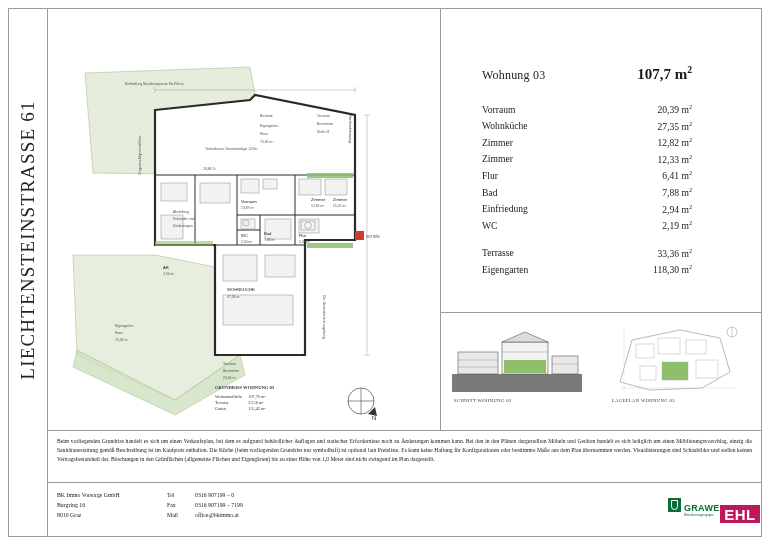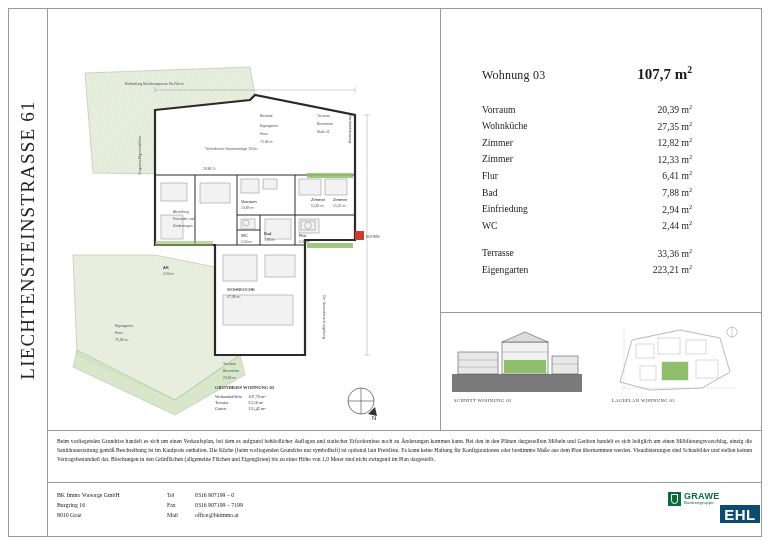--- a/index.html
+++ b/index.html
@@ -243,42 +243,42 @@
   }
   .grawe-mark:after {
     content: "";
     position: absolute;
     left: 3px; top: 2px;
     width: 7px; height: 10px;
     border: 1px solid #fff;
     border-radius: 0 0 4px 4px;
     box-sizing: border-box;
   }
-  .grawe-text { line-height: 1.05; }
+  .grawe-text { line-height: 1.05; margin-top: 12px; }
   .grawe-text .g1 {
     font-family: "Liberation Sans", sans-serif;
     font-size: 9px;
     font-weight: bold;
     color: #0b6b3a;
     letter-spacing: 0.3px;
   }
   .grawe-text .g2 {
     font-family: "Liberation Sans", sans-serif;
     font-size: 4.4px;
     color: #0b6b3a;
     letter-spacing: 0.1px;
   }
   
   .ehl {
     position: absolute;
     left: 720px;
     top: 505px;
     width: 40px;
     height: 18px;
-    background: #0c4a6e;
+    background: #be185d;
     color: #fff;
     font-family: "Liberation Sans", sans-serif;
     font-weight: bold;
     font-size: 15px;
     display: flex;
     align-items: center;
     justify-content: center;
     letter-spacing: 0.5px;
   }
   .tiny2 { font-size: 3.4px; fill: #555; font-family: "Liberation Sans", sans-serif; }
@@ -483,29 +483,29 @@
       <tr>
         <td>Bad</td>
         <td class="val"><span>7,88 m</span><sup>2</sup></td>
       </tr>
       <tr>
         <td>Einfriedung</td>
         <td class="val"><span>2,94 m</span><sup>2</sup></td>
       </tr>
       <tr>
         <td>WC</td>
-        <td class="val"><span>2,44 m</span><sup>2</sup></td>
+        <td class="val"><span>2,19 m</span><sup>2</sup></td>
       </tr>
       <tr class="gap">
         <td>Terrasse</td>
         <td class="val"><span>33,36 m</span><sup>2</sup></td>
       </tr>
       <tr>
         <td>Eigengarten</td>
-        <td class="val"><span>223,21 m</span><sup>2</sup></td>
+        <td class="val"><span>118,30 m</span><sup>2</sup></td>
       </tr>
     </tbody>
       </table>
   </div>
 
   <div class="thumbs">
     <div class="thumb schnitt">
       <svg width="130" height="74" viewBox="0 0 130 74">
         <rect x="0" y="52" width="130" height="18" fill="#7a7a7a"></rect>
         <rect x="6" y="30" width="40" height="22" fill="#e8e8e8" stroke="#555" stroke-width="0.6"></rect>

